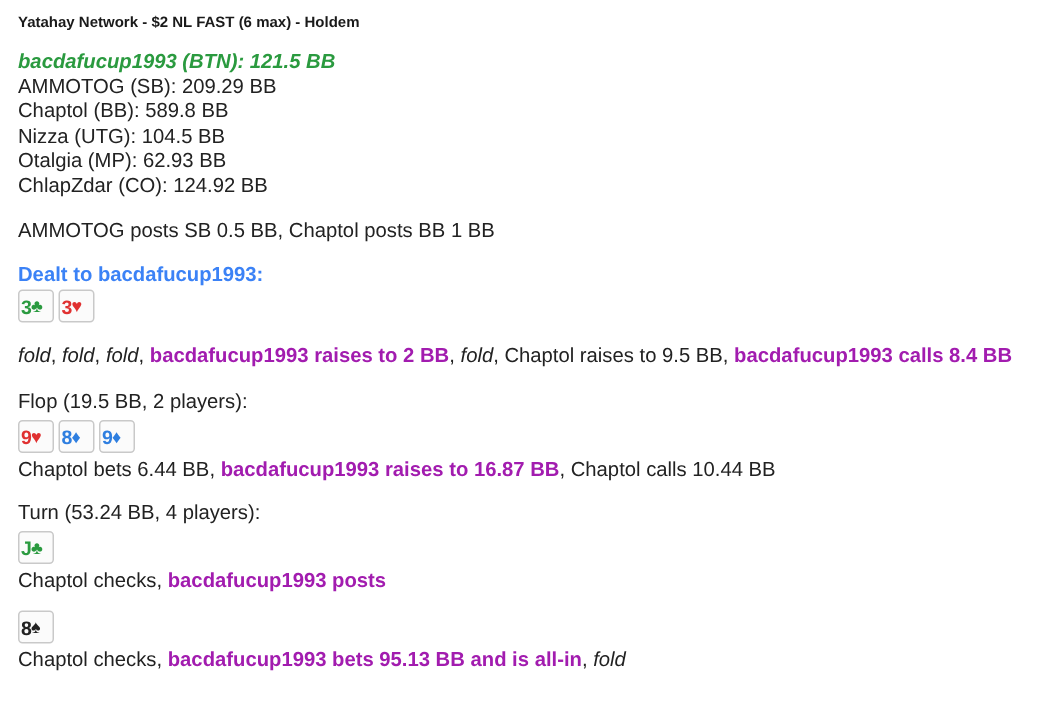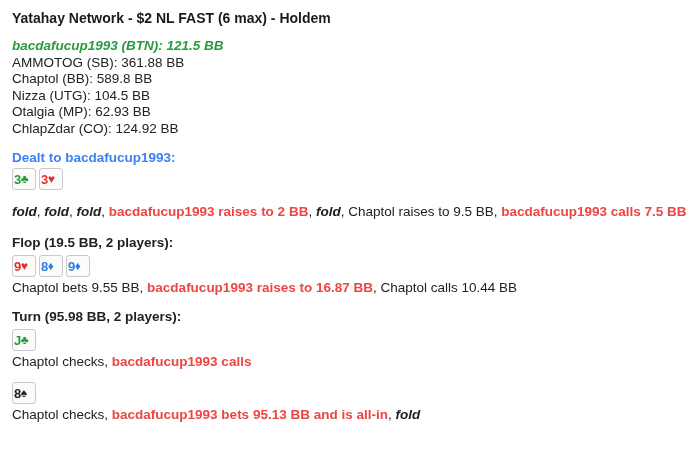--- a/index.html
+++ b/index.html
@@ -15,21 +15,21 @@
     color: #222222;
     overflow: hidden;
   }
   .page {
     padding: 10px 12px 0 12px;
     box-sizing: border-box;
     width: 700px;
   }
   .title {
     font-weight: bold;
-    font-size: 14px;
+    font-size: 10px;
     color: #1a1a1a;
     margin-bottom: 12px;
   }
   .hero {
     color: #2a9a3f;
     font-weight: bold;
     font-style: italic;
   }
   .stack-line {
     line-height: 16.5px;
@@ -65,90 +65,90 @@
     font-family: "Liberation Sans", sans-serif;
     padding-left: 1px;
     line-height: 1;
   }
   .card .rank { letter-spacing: -0.5px; }
   .card .suit { font-size: 12px; margin-left: 0px; }
   .action-line {
     line-height: 18px;
     margin-top: 2px;
   }
-  .it { font-style: italic; font-weight: bold; }
-  .hl { color: #ef4444; font-weight: bold; }
+  .it { font-style: italic; }
+  .hl { color: #a21caf; font-weight: bold; }
   .street-head {
     line-height: 18px;
     margin-bottom: 3px;
-    font-weight: bold;
   }
   .street { margin-bottom: 11px; }
 </style>
 </head>
 <body>
 
 <div class="page">
 
   <div class="title">Yatahay Network - $2 NL FAST (6 max) - Holdem</div>
 
   <div class="block">
     <div class="stack-line hero">bacdafucup1993 (BTN): 121.5 BB</div>
-    <div class="stack-line">AMMOTOG (SB): 361.88 BB</div>
+    <div class="stack-line">AMMOTOG (SB): 209.29 BB</div>
     <div class="stack-line">Chaptol (BB): 589.8 BB</div>
     <div class="stack-line">Nizza (UTG): 104.5 BB</div>
     <div class="stack-line">Otalgia (MP): 62.93 BB</div>
     <div class="stack-line">ChlapZdar (CO): 124.92 BB</div>
   </div>
 
+  <div class="block blinds">AMMOTOG posts SB 0.5 BB, Chaptol posts BB 1 BB</div>
 
   <div class="block">
     <div class="dealt-label">Dealt to bacdafucup1993:</div>
     <div class="cards">
         <span class="card">
           <span class="rank" style="color: rgb(42, 154, 63);">3</span>
           <span class="suit" style="color: rgb(42, 154, 63);">♣</span>
         </span>
         <span class="card">
           <span class="rank" style="color: rgb(224, 49, 49);">3</span>
           <span class="suit" style="color: rgb(224, 49, 49);">♥</span>
         </span>
       </div>
   </div>
 
-  <div class="action-line block"><span class="it">fold</span><span>, </span><span class="it">fold</span><span>, </span><span class="it">fold</span><span>, </span><span class="hl">bacdafucup1993 raises to 2 BB</span><span>, </span><span class="it">fold</span><span>, </span><span>Chaptol raises to 9.5 BB</span><span>, </span><span class="hl">bacdafucup1993 calls 7.5 BB</span></div>
+  <div class="action-line block"><span class="it">fold</span><span>, </span><span class="it">fold</span><span>, </span><span class="it">fold</span><span>, </span><span class="hl">bacdafucup1993 raises to 2 BB</span><span>, </span><span class="it">fold</span><span>, </span><span>Chaptol raises to 9.5 BB</span><span>, </span><span class="hl">bacdafucup1993 calls 8.4 BB</span></div>
 
   <div class="street">
     <div class="street-head">Flop (19.5 BB, 2 players):</div>
     <div class="cards">
         <span class="card">
           <span class="rank" style="color: rgb(224, 49, 49);">9</span>
           <span class="suit" style="color: rgb(224, 49, 49);">♥</span>
         </span>
         <span class="card">
           <span class="rank" style="color: rgb(47, 127, 224);">8</span>
           <span class="suit" style="color: rgb(47, 127, 224);">♦</span>
         </span>
         <span class="card">
           <span class="rank" style="color: rgb(47, 127, 224);">9</span>
           <span class="suit" style="color: rgb(47, 127, 224);">♦</span>
         </span>
       </div>
-    <div class="action-line"><span>Chaptol bets 9.55 BB</span><span>, </span><span class="hl">bacdafucup1993 raises to 16.87 BB</span><span>, </span><span>Chaptol calls 10.44 BB</span></div>
+    <div class="action-line"><span>Chaptol bets 6.44 BB</span><span>, </span><span class="hl">bacdafucup1993 raises to 16.87 BB</span><span>, </span><span>Chaptol calls 10.44 BB</span></div>
   </div>
 
   <div class="street">
-    <div class="street-head">Turn (95.98 BB, 2 players):</div>
+    <div class="street-head">Turn (53.24 BB, 4 players):</div>
     <div class="cards">
         <span class="card">
           <span class="rank" style="color: rgb(42, 154, 63);">J</span>
           <span class="suit" style="color: rgb(42, 154, 63);">♣</span>
         </span>
       </div>
-    <div class="action-line"><span>Chaptol checks</span><span>, </span><span class="hl">bacdafucup1993 calls</span></div>
+    <div class="action-line"><span>Chaptol checks</span><span>, </span><span class="hl">bacdafucup1993 posts</span></div>
   </div>
 
   <div class="street">
     <div class="cards">
         <span class="card">
           <span class="rank" style="color: rgb(34, 34, 34);">8</span>
           <span class="suit" style="color: rgb(34, 34, 34);">♠</span>
         </span>
       </div>
     <div class="action-line"><span>Chaptol checks</span><span>, </span><span class="hl">bacdafucup1993 bets 95.13 BB and is all-in</span><span>, </span><span class="it">fold</span></div>

